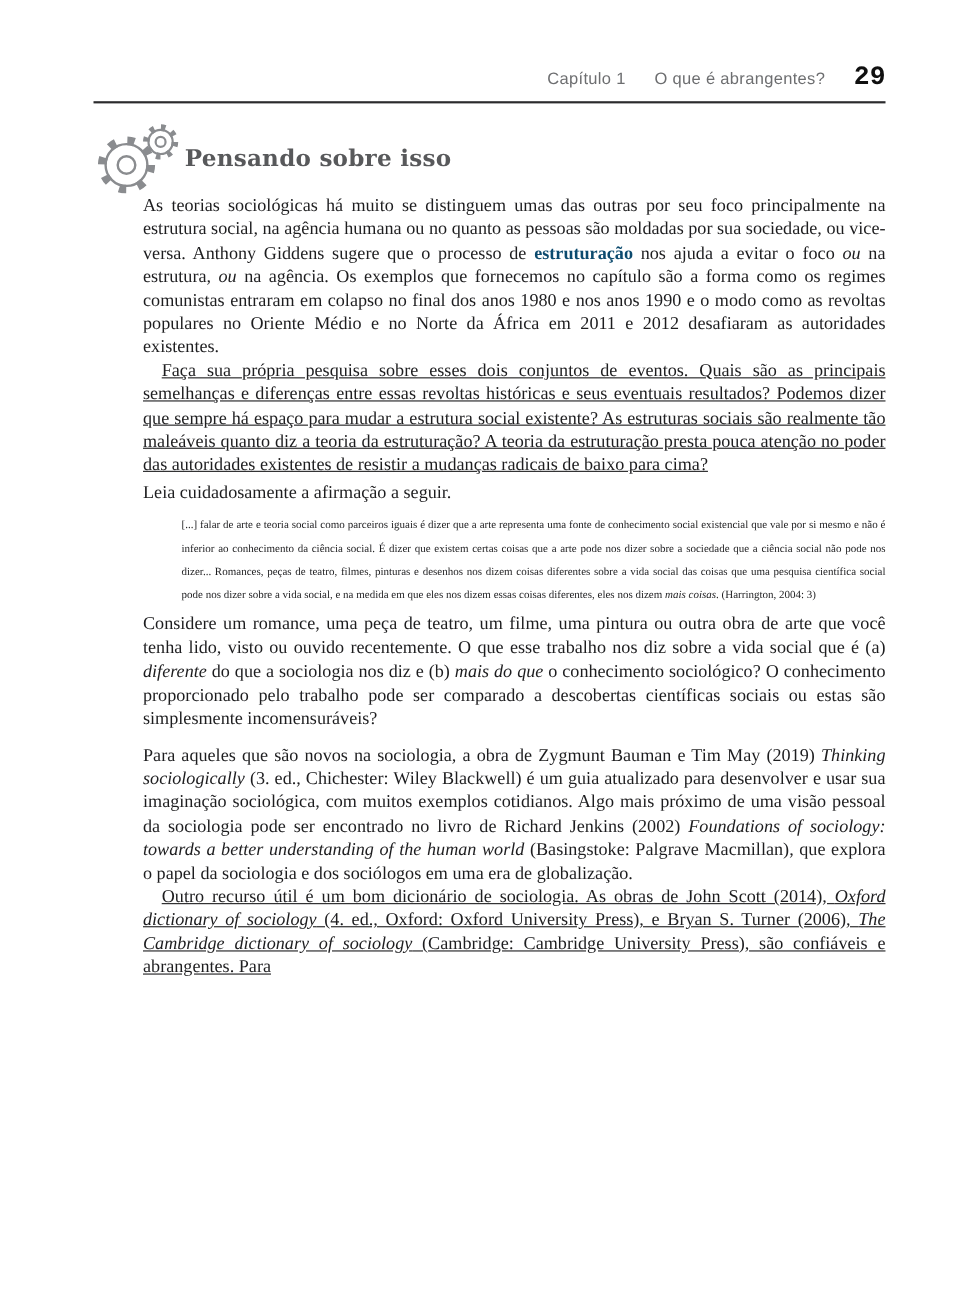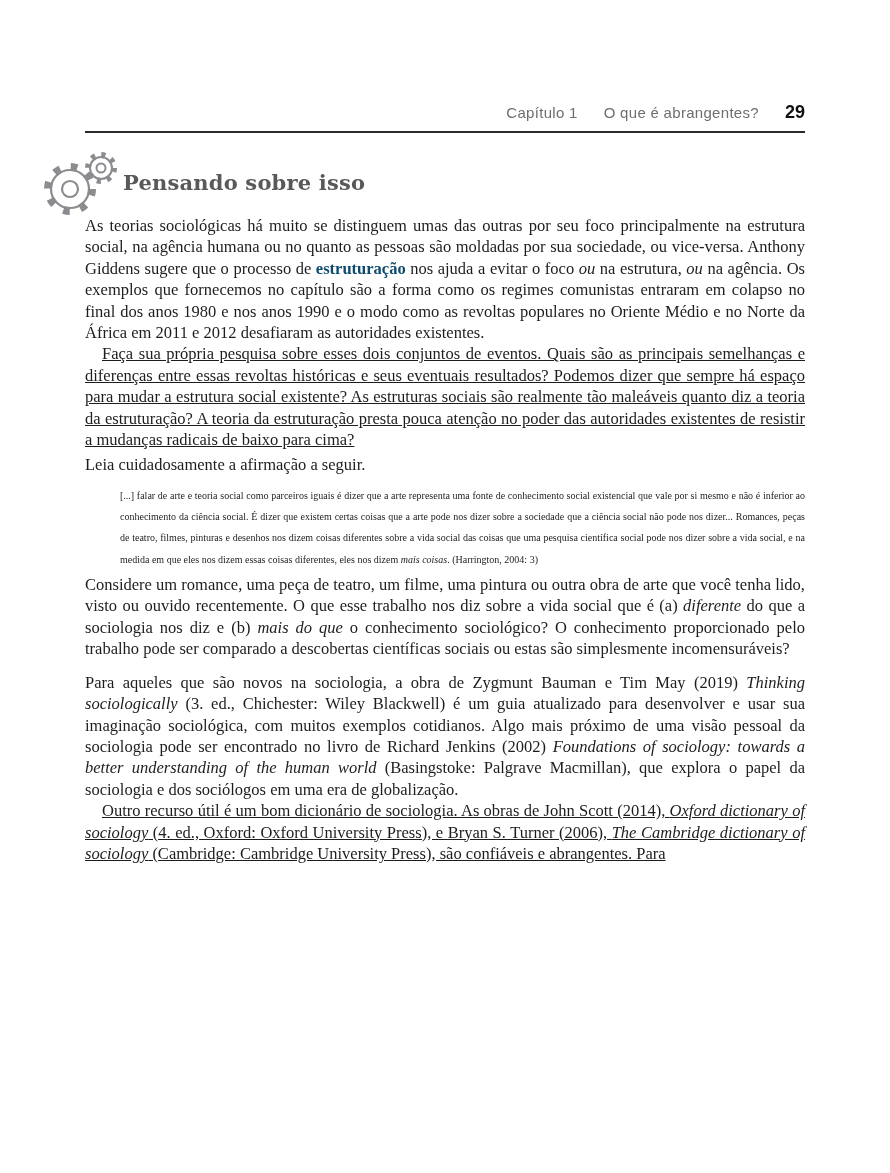--- a/index.html
+++ b/index.html
@@ -3,29 +3,29 @@
 <meta charset="utf-8">
 <style>
   html,body{margin:0;padding:0;}
   body{
     width:890px;height:1173px;background:#ffffff;overflow:hidden;
     font-family:"Liberation Serif",serif;color:#1d1d1f;
   }
   .page{padding:0 85px;}
   
   .hdr{
-    margin-top:102px;display:flex;justify-content:flex-end;align-items:baseline;
+    margin-top:57px;display:flex;justify-content:flex-end;align-items:baseline;
     gap:26px;padding-bottom:8px;border-bottom:2px solid #2b2b2d;
     font-family:"Liberation Sans",sans-serif;
   }
   .hdr .chap,.hdr .htitle{font-size:15px;color:#6d6e70;letter-spacing:.3px;}
-  .hdr .pnum{font-size:18px;font-weight:bold;color:#101010;}
+  .hdr .pnum{font-size:24px;font-weight:bold;color:#101010;font-family:Liberation Mono, monospace;}
   
   .content{
-    font-size:16.5px;line-height:21.4px;text-align:justify;
+    margin-left:45px;font-size:16.5px;line-height:21.4px;text-align:justify;
   }
   
   .sec-head{position:relative;}
   .sec-head .stitle{
     margin:0;font-family:"DejaVu Serif",serif;font-weight:bold;
     color:#58595b;font-size:21px;letter-spacing:.2px;text-align:left;
   }
   .s1{height:64px;margin-top:18px;}
   .s1 .stitle{line-height:64px;padding-left:38px;}
   .s2{height:58px;margin-top:14px;}

